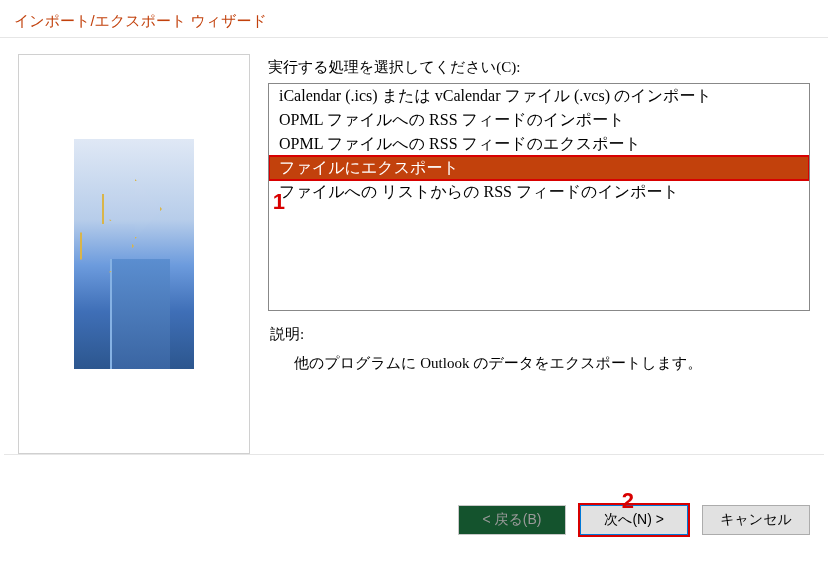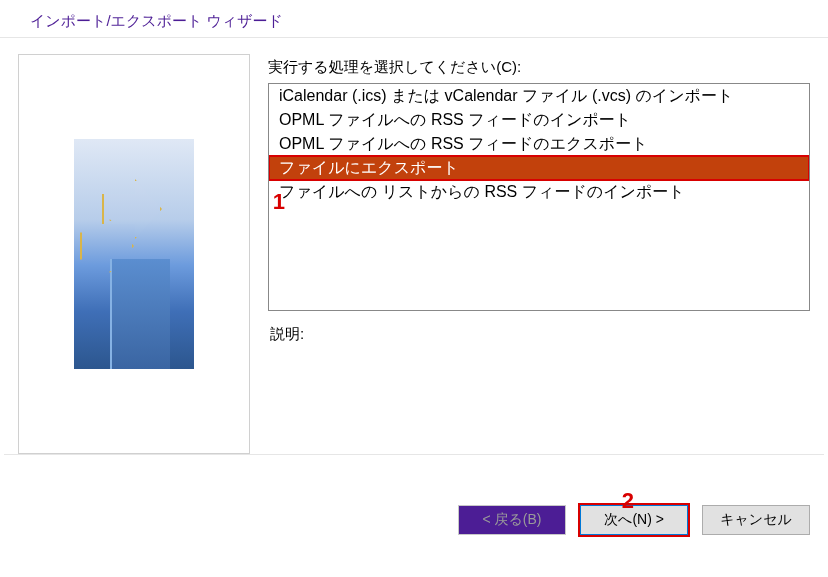--- a/index.html
+++ b/index.html
@@ -8,32 +8,33 @@
     padding: 0;
     font-family: "Yu Gothic UI", "Meiryo", "MS PGothic", sans-serif;
     font-size: 14px;
     background: #ffffff;
     color: #000000;
     width: 828px;
     height: 577px;
     overflow: hidden;
   }
   .window-title {
-    padding: 12px 14px 6px 30px;
-    font-size: 15px;
-    color: #4c1d95;
+    padding: 12px 14px 6px 14px;
+    font-size: 15px;
+    color: #c2410c;
   }
   .hr-line {
     height: 1px;
     background: #e6e6e6;
     margin: 0;
   }
   .main-area {
     display: flex;
     padding: 16px 18px 0 18px;
+    font-family: Liberation Serif, serif;
   }
   .left-panel {
     width: 232px;
     height: 400px;
     border: 1px solid #d0d0d0;
     margin-right: 18px;
     display: flex;
     align-items: center;
     justify-content: center;
     background: #ffffff;
@@ -139,21 +140,21 @@
     font-size: 14px;
     font-family: inherit;
     cursor: pointer;
     display: inline-flex;
     align-items: center;
     justify-content: center;
     position: relative;
   }
   .btn.disabled {
     color: #9a9a9a;
-    background: #4c1d95;
+    background: #14532d;
     border-color: #c8c8c8;
     cursor: default;
   }
   .btn.default {
     border: 1px solid #0078d7;
     outline: 2px solid #d80000;
     outline-offset: 0px;
   }
   .annotation-2 {
     position: absolute;
@@ -193,20 +194,21 @@
 
     <div class="listbox">
       <div class="list-item">iCalendar (.ics) または vCalendar ファイル (.vcs) のインポート</div>
       <div class="list-item">OPML ファイルへの RSS フィードのインポート</div>
       <div class="list-item">OPML ファイルへの RSS フィードのエクスポート</div>
       <div class="list-item selected">ファイルにエクスポート</div>
       <div class="list-item">ファイルへの リストからの RSS フィードのインポート</div>
     </div>
 
     <div class="desc-label">説明:</div>
+    <div class="desc-text">他のプログラムに Outlook のデータをエクスポートします。</div>
 
   </div>
 
 </div>
 
 <div class="annotation-1">1</div>
 
 <div class="bottom-hr"></div>
 
 <div class="button-row">

